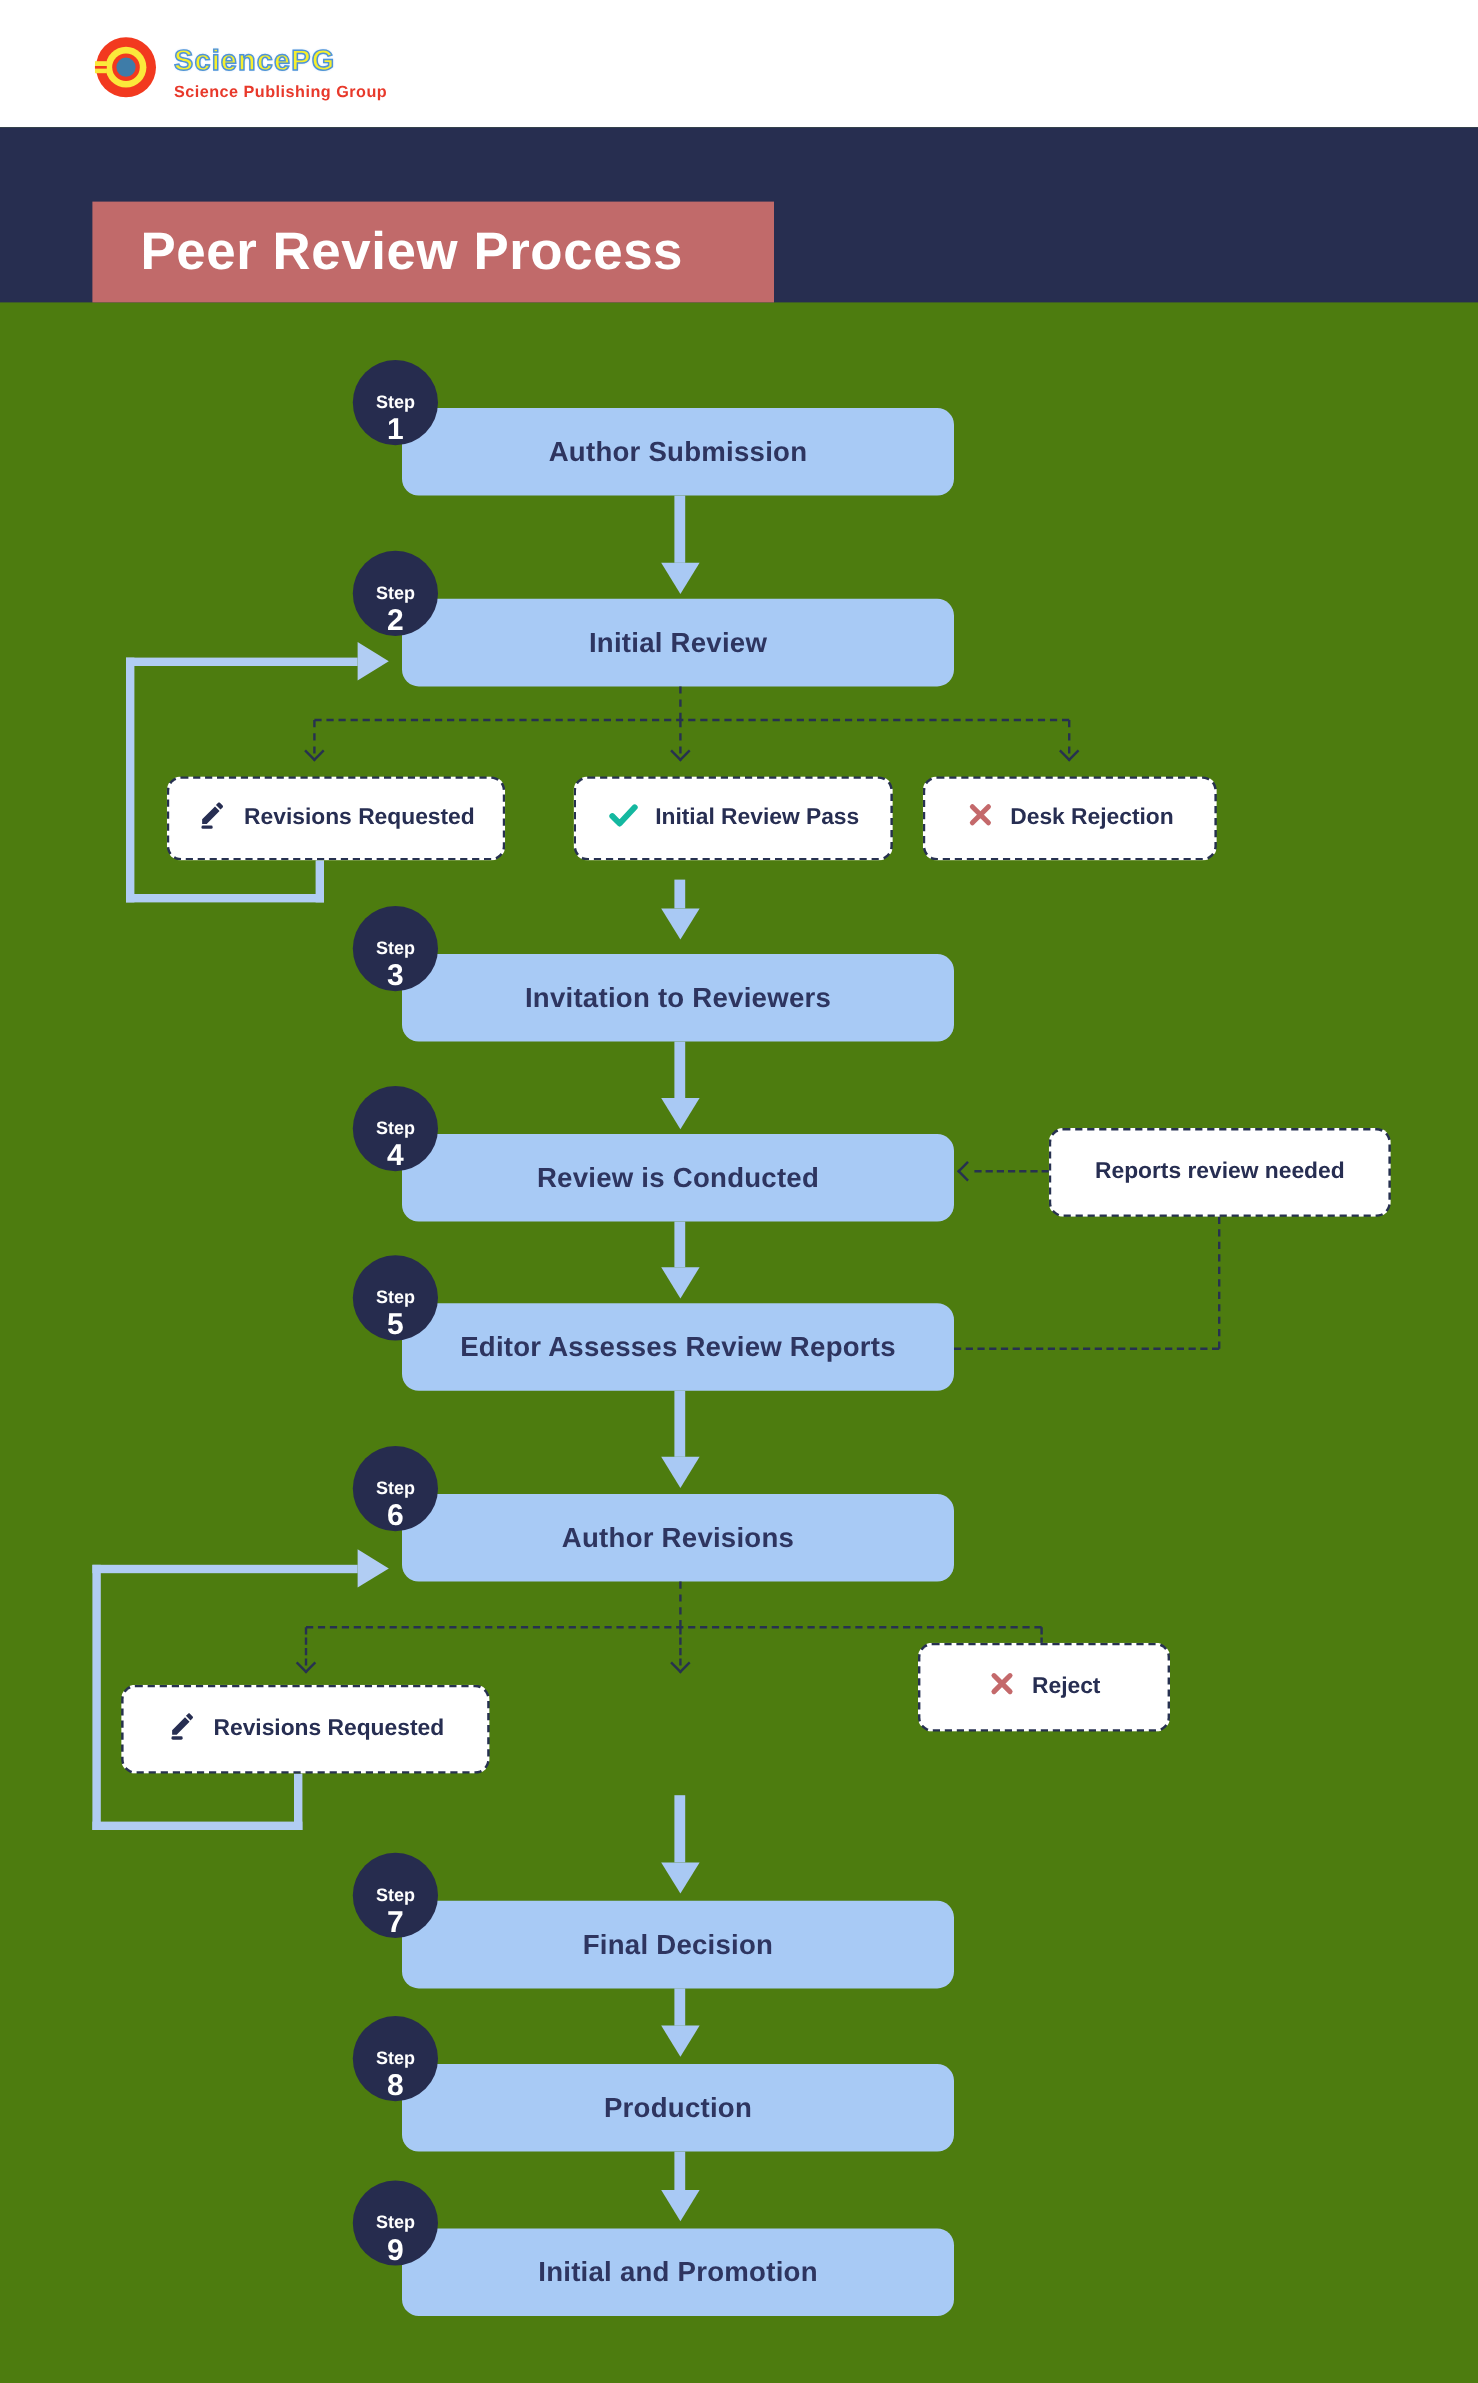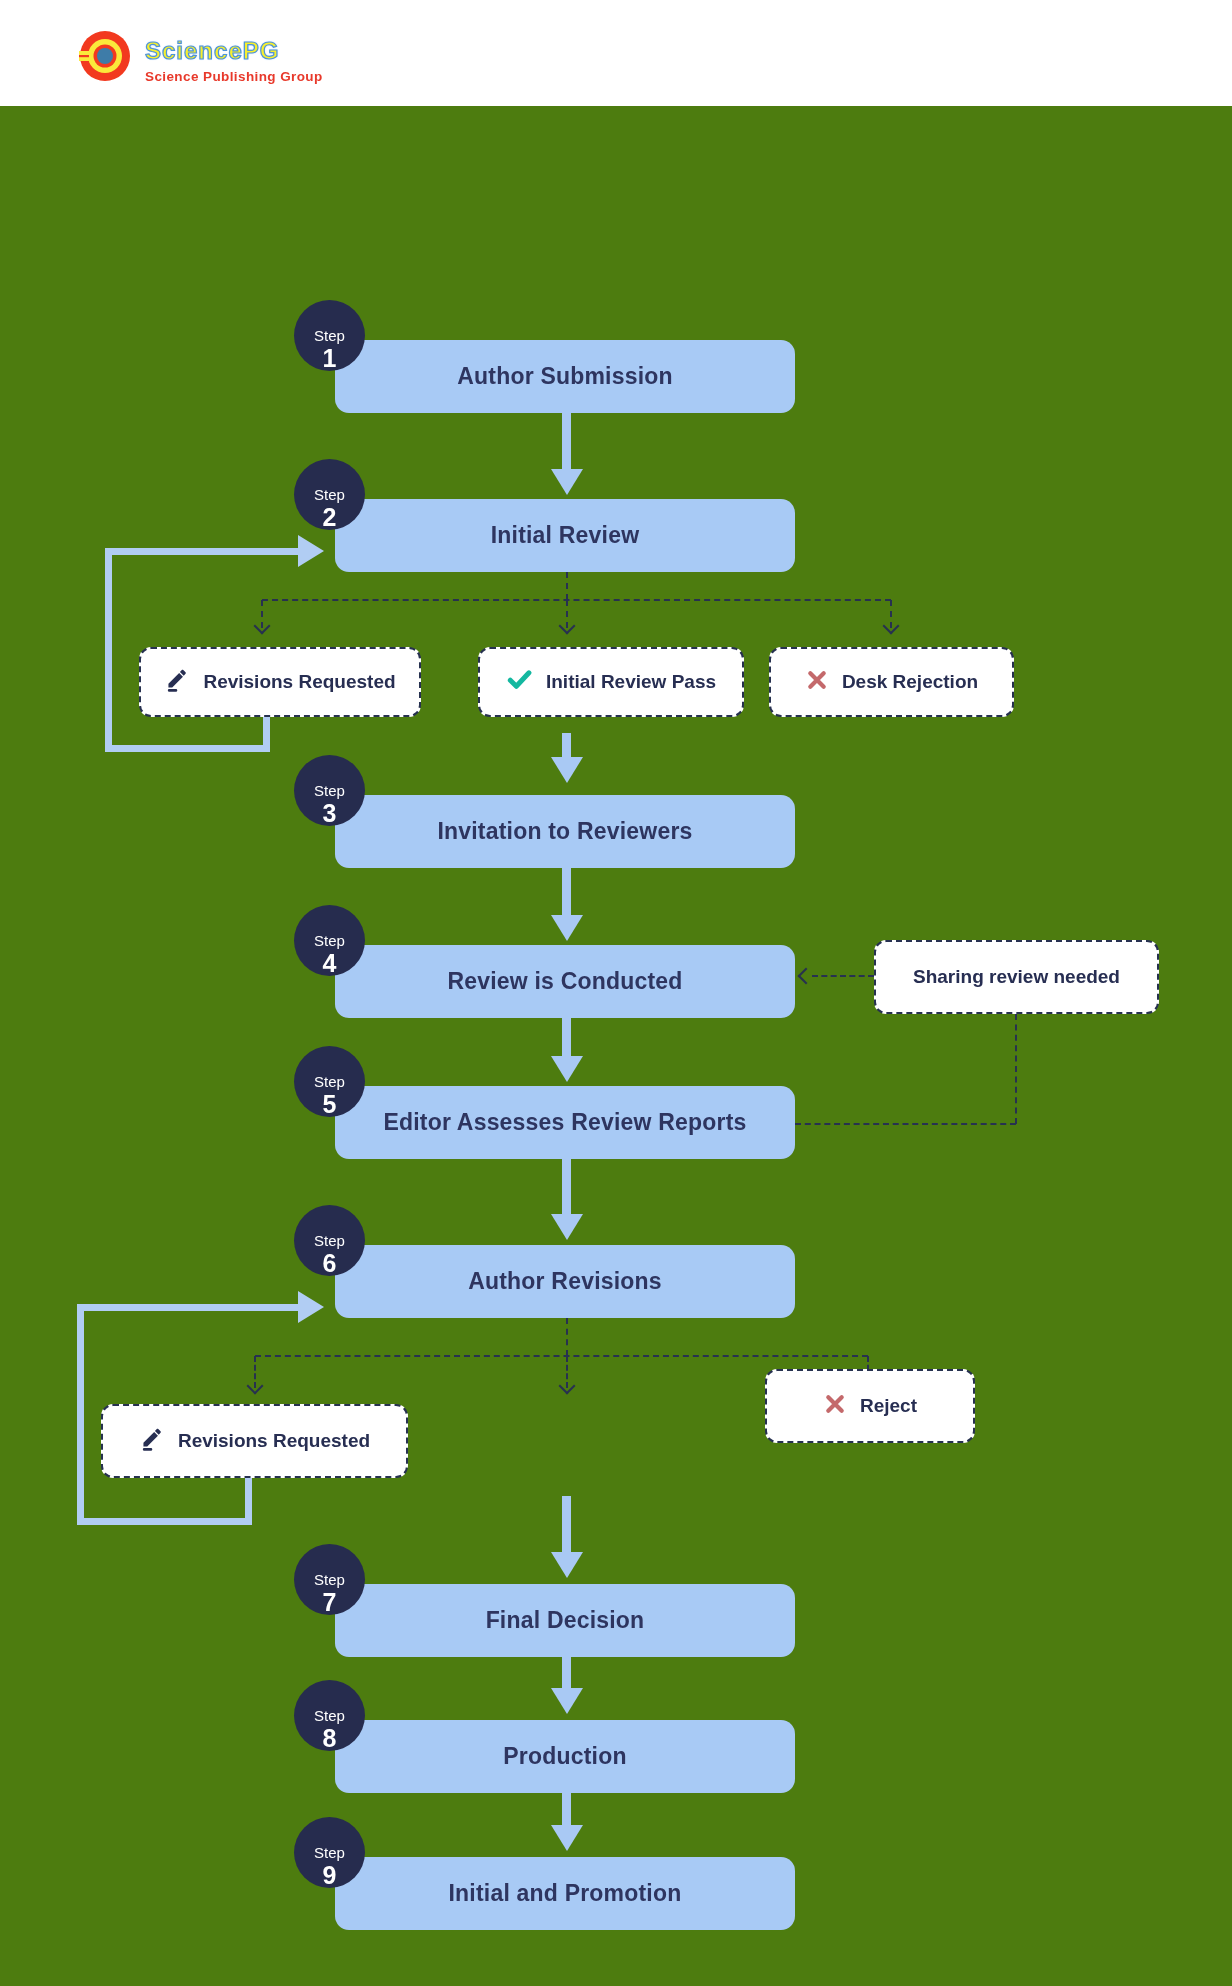--- a/index.html
+++ b/index.html
@@ -19,21 +19,21 @@
   .titlebox{position:absolute;left:77px;top:62px;width:568px;height:84px;background:#c16a6a;
     display:flex;align-items:center;padding-left:40px;box-sizing:border-box;}
   .titlebox h1{margin:0;font-size:44px;font-weight:bold;color:#ffffff;letter-spacing:0.5px;}
 
   
   .bar{position:absolute;left:335px;width:460px;height:73px;background:#a8caf5;border-radius:14px;
     display:flex;align-items:center;justify-content:center;
     color:#2e3560;font-size:23px;font-weight:bold;letter-spacing:0.2px;}
   .badge{position:absolute;left:294px;width:71px;height:71px;border-radius:50%;background:#262c4e;
     display:flex;flex-direction:column;align-items:center;justify-content:center;color:#ffffff;z-index:3;}
-  .badge .w{font-size:15px;font-weight:normal;line-height:1;margin-top:30px;}
+  .badge .w{font-size:15px;font-weight:bold;line-height:1;margin-top:30px;}
   .badge .n{font-size:25px;font-weight:bold;line-height:1.1;margin-top:2px;}
 
   .dbox{position:absolute;background:#ffffff;border:2.5px dashed #273150;border-radius:12px;
     display:flex;align-items:center;justify-content:center;gap:13px;box-sizing:border-box;
     color:#272e52;font-size:19px;font-weight:bold;z-index:2;}
   .dbox svg{flex:0 0 auto;}
 
   .vshaft{position:absolute;left:562px;width:9px;background:#a9c9f4;}
   .vhead{position:absolute;left:551px;width:0;height:0;
     border-left:16px solid transparent;border-right:16px solid transparent;border-top:26px solid #a9c9f4;}
@@ -65,20 +65,25 @@
           <rect x="0" y="25" width="10" height="2.2" fill="#f2391f"></rect>
         </svg>
       </span>
       <span class="logo-text">
         <span class="brand">SciencePG</span>
         <span class="tagline">Science Publishing Group</span>
       </span>
     </div>
   </div>
 
+  <div class="navband">
+    <div class="titlebox">
+      <h1>Peer Review Process</h1>
+    </div>
+  </div>
 
   <div class="bar" style="top:340px">Author Submission</div>
   <div class="bar" style="top:499px">Initial Review</div>
   <div class="bar" style="top:945px">Review is Conducted</div>
   <div class="bar" style="top:795px">Invitation to Reviewers</div>
   <div class="bar" style="top:1086px">Editor Assesses Review Reports</div>
   <div class="bar" style="top:1245px">Author Revisions</div>
   <div class="bar" style="top:1584px">Final Decision</div>
   <div class="bar" style="top:1720px">Production</div>
   <div class="bar" style="top:1857px">Initial and Promotion</div>
@@ -186,21 +191,21 @@
     <span>Initial Review Pass</span>
   </div>
   <div class="dbox" style="left:769px;top:647px;width:245px;height:70px">
     <span><svg width="24" height="24" viewBox="0 0 24 24">
           <path d="M5.3 5.3l13.4 13.4M18.7 5.3L5.3 18.7" fill="none" stroke="#c4696b" stroke-width="4.2" stroke-linecap="round"></path>
         </svg></span>
     <span>Desk Rejection</span>
   </div>
 
   <div class="dbox" style="left:874px;top:940px;width:285px;height:74px">
-    <span>Sharing review needed</span>
+    <span>Reports review needed</span>
   </div>
 
   <div class="dbox" style="left:101px;top:1404px;width:307px;height:74px">
     <span><svg width="26" height="26" viewBox="0 0 24 24">
           <path fill="#272e52" d="M4.1 15.5V19h3.5l9.9-9.9-3.5-3.5-9.9 9.9zM19.9 6.3c.38-.38.38-1 0-1.38L17.8 2.8c-.38-.38-1-.38-1.38 0l-1.7 1.7 3.5 3.5 1.68-1.7z"></path>
           <rect x="3.6" y="20.2" width="8.6" height="2.6" rx="1.1" fill="#272e52"></rect>
         </svg></span>
     <span>Revisions Requested</span>
   </div>
   <div class="dbox" style="left:765px;top:1369px;width:210px;height:74px">

